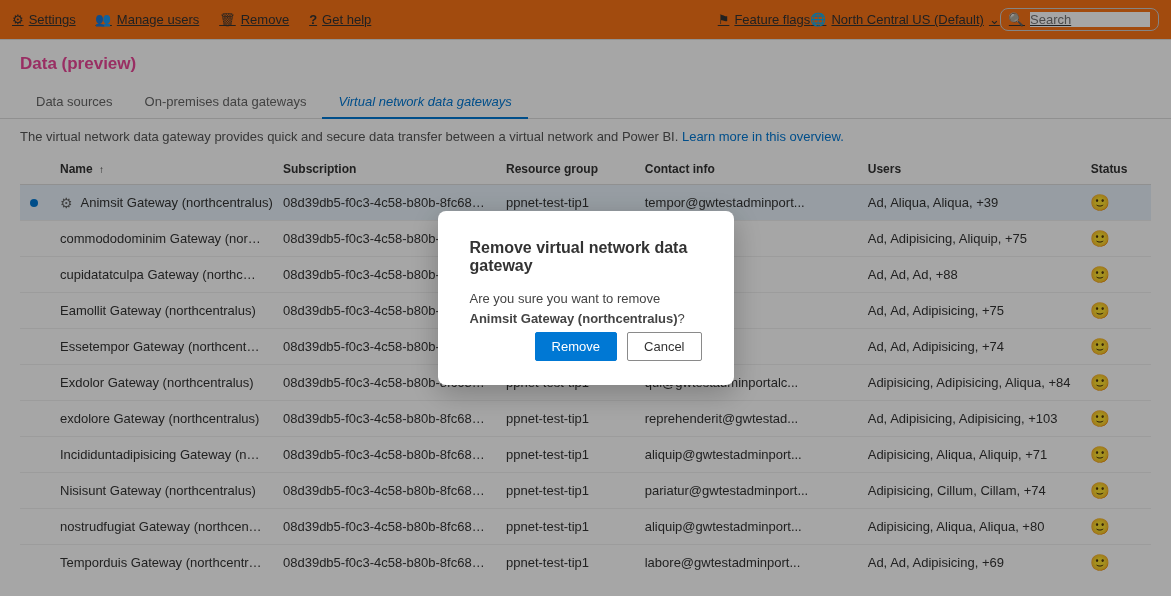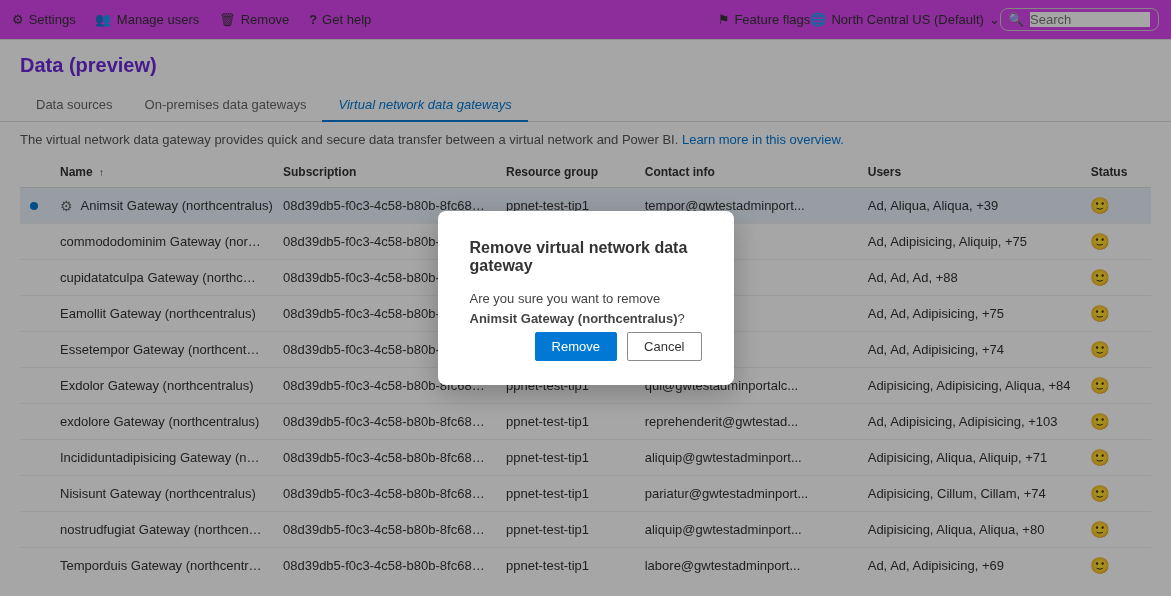--- a/index.html
+++ b/index.html
@@ -1,31 +1,31 @@
 <!DOCTYPE html>
 <html><head>
   <meta charset="utf-8">
   <style>
     * { box-sizing: border-box; margin: 0; padding: 0; }
     body { font-family: 'Segoe UI', sans-serif; font-size: 13px; background: #fff; color: #333; overflow: hidden; }
 
     
     .top-nav {
       display: flex; align-items: center; justify-content: space-between;
-      height: 40px; padding: 0 12px; background: #d946ef; border-bottom: 1px solid #e0e0e0;
+      height: 40px; padding: 0 12px; background: #f97316; border-bottom: 1px solid #e0e0e0; text-decoration: underline;
     }
     .top-nav-left { display: flex; align-items: center; gap: 20px; }
     .top-nav-item { display: flex; align-items: center; gap: 5px; font-size: 13px; color: #333; cursor: pointer; }
     .top-nav-right { display: flex; align-items: center; }
     .search-box { display: flex; align-items: center; gap: 5px; border: 1px solid #ccc; padding: 3px 8px; border-radius: 8px; }
     .search-box input { border: none; outline: none; font-size: 13px; width: 120px; }
 
     
     .page-header { padding: 14px 20px 0 20px; }
-    .page-title { font-size: 20px; font-weight: 600; color: #6d28d9; margin-bottom: 12px; }
+    .page-title { font-size: 17px; font-weight: 600; color: #ec4899; margin-bottom: 12px; }
 
     
     .tabs { display: flex; border-bottom: 1px solid #ddd; padding: 0 20px; align-items: flex-end; }
     .tab { padding: 8px 16px; font-size: 13px; cursor: pointer; color: #666; border-bottom: 2px solid transparent; margin-bottom: -1px; }
     .tab.active { color: #0078d4; border-bottom: 2px solid #0078d4; font-weight: 500; font-style: italic; }
 
     
     .description { padding: 10px 20px; font-size: 13px; color: #555; }
     .description a { color: #0078d4; text-decoration: none; }
 

